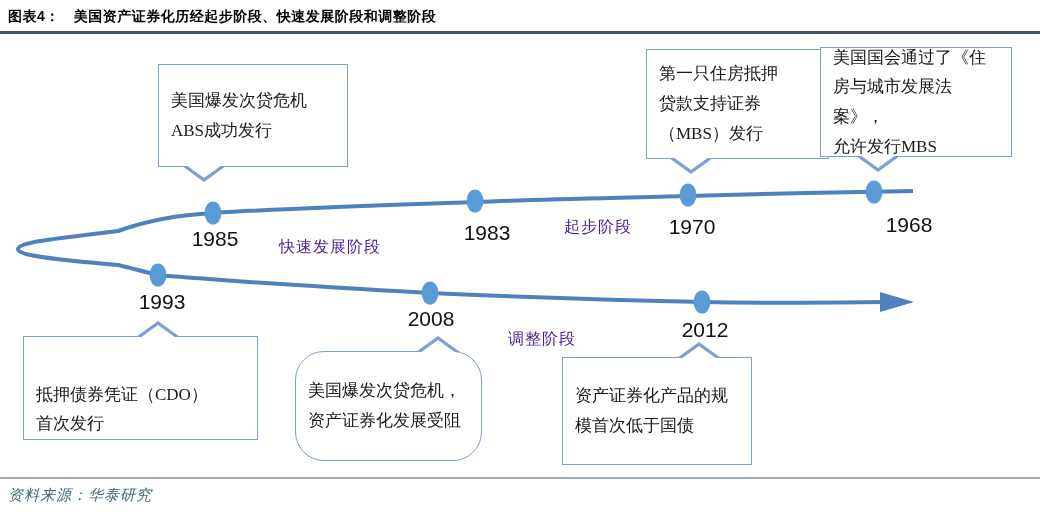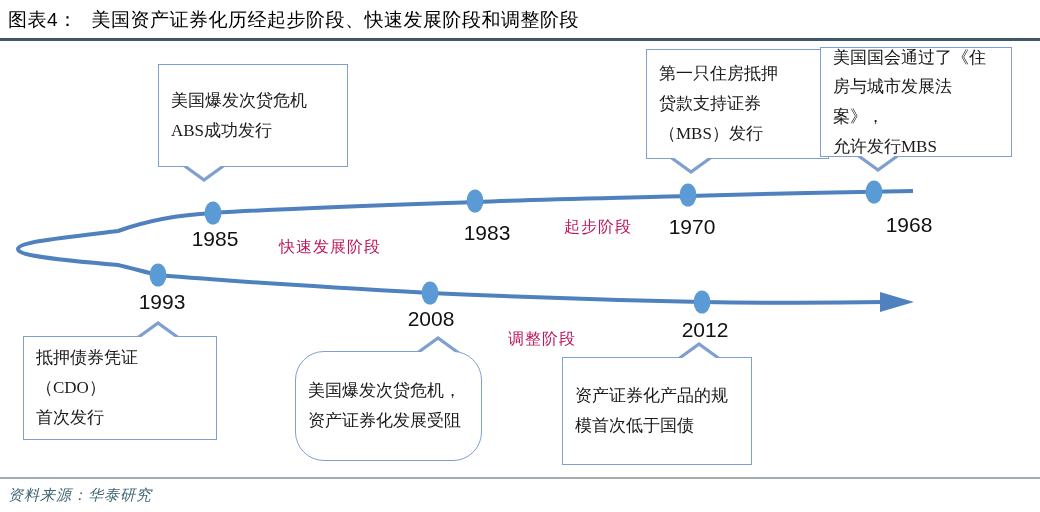--- a/index.html
+++ b/index.html
@@ -10,21 +10,21 @@
     font-family:"Liberation Sans", sans-serif;
     overflow:hidden;
   }
   
   .title-bar{
     position:absolute;left:0;top:0;width:1032px;
     padding:7px 8px 5px 8px;
     border-bottom:3px solid #3f5767;
   }
   .title-bar span{
-    font-size:19px;font-weight:normal;color:#000;
+    font-size:14px;font-weight:bold;color:#000;
     letter-spacing:0.5px;
   }
   .title-prefix{margin-right:14px;}
   
   .curve-svg{position:absolute;left:0;top:0;z-index:1;}
   
   .callout{
     position:absolute;z-index:2;
     background:#fff;
     border:1.5px solid #7f9fd0;
@@ -60,35 +60,35 @@
     border-bottom:13px solid #ffffff;
   }
   .c1{left:158px;top:64px;width:190px;height:103px;}
   .c1::before{left:23px;} .c1::after{left:27px;}
   .c2{left:425px;top:58px;width:185px;height:98px;}
   .c2::before{left:35px;} .c2::after{left:39px;}
   .c3{left:646px;top:49px;width:183px;height:110px;font-family:Liberation Serif, serif;}
   .c3::before{left:22px;} .c3::after{left:26px;}
   .c4{left:820px;top:47px;width:192px;height:110px;}
   .c4::before{left:35px;} .c4::after{left:39px;}
-  .c5{left:23px;top:336px;width:194px;height:104px;}
+  .c5{left:23px;top:336px;width:235px;height:104px;align-items:flex-end;}
   .c5::before{left:112px;} .c5::after{left:116px;}
   .c6{left:295px;top:351px;width:187px;height:110px;border-radius:29px;}
   .c6::before{left:120px;} .c6::after{left:124px;}
   .c7{left:562px;top:357px;width:190px;height:108px;}
   .c7::before{left:114px;} .c7::after{left:118px;}
   
   .year-label{
     position:absolute;z-index:2;transform:translateX(-50%);
     font-size:21px;color:#111;white-space:nowrap;
   }
   .phase-label{
     position:absolute;z-index:2;transform:translateX(-50%);
     font-family:"Liberation Serif", serif;
-    font-size:16px;color:#be185d;white-space:nowrap;letter-spacing:1px;
+    font-size:16px;color:#4c1d95;white-space:nowrap;letter-spacing:1px;
   }
   
   .source-rule{
     position:absolute;left:0;top:477px;width:1040px;height:2px;
     background:#a3abb0;
   }
   .source-note{
     position:absolute;left:8px;top:486px;
     font-family:"Liberation Serif", serif;font-style:italic;
     font-size:15px;color:#3f6673;letter-spacing:1px;

